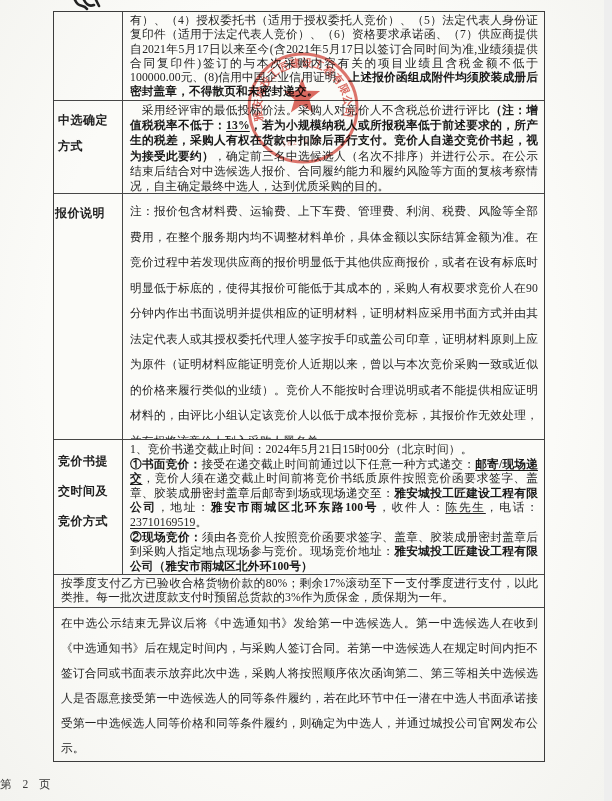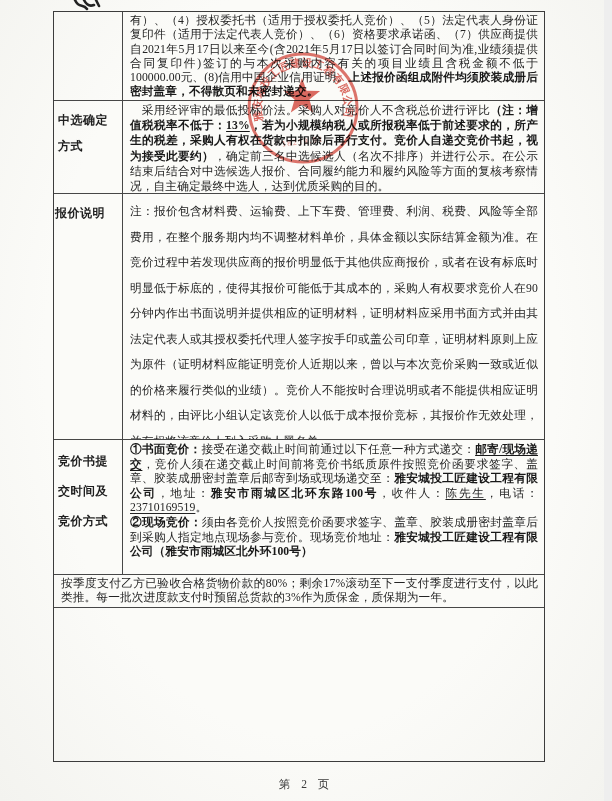--- a/index.html
+++ b/index.html
@@ -47,21 +47,21 @@
   .b{font-weight:bold;color:#191919;}
   .u{text-decoration:underline;text-underline-offset:2px;}
   
   #stamp{
     position:absolute;left:233px;top:40px;width:145px;height:135px;
     mix-blend-mode:multiply;opacity:.88;pointer-events:none;
   }
   
   #ink-mark{position:absolute;left:72px;top:0;width:32px;height:14px;}
   #footer{
-    position:absolute;left:0;top:777px;width:612px;text-align:center;
+    position:absolute;left:0;top:777px;width:612px;text-align:left;
     font-size:11.5px;letter-spacing:4px;color:#3a3a3a;
   }
 </style>
 </head>
 <body>
 
 <div id="page">
 
   <svg id="ink-mark" viewBox="0 0 32 14">
     <path d="M3,0 C7,9 11,3 15,9 M12,0 C14,4 17,7 22,5 M24,0 L27,6" stroke="#222" stroke-width="2.6" fill="none" stroke-linecap="round"></path>
@@ -86,32 +86,36 @@
     <div class="row r3">
       <div class="lbl c">报价说明</div>
       <div class="cnt">
           <div class="para"><span>注：报价包含材料费、运输费、上下车费、管理费、利润、税费、风险等全部费用，在整个服务期内均不调整材料单价，具体金额以实际结算金额为准。在竞价过程中若发现供应商的报价明显低于其他供应商报价，或者在设有标底时明显低于标底的，使得其报价可能低于其成本的，采购人有权要求竞价人在90分钟内作出书面说明并提供相应的证明材料，证明材料应采用书面方式并由其法定代表人或其授权委托代理人签字按手印或盖公司印章，证明材料原则上应为原件（证明材料应能证明竞价人近期以来，曾以与本次竞价采购一致或近似的价格来履行类似的业绩）。竞价人不能按时合理说明或者不能提供相应证明材料的，由评比小组认定该竞价人以低于成本报价竞标，其报价作无效处理，并有权将该竞价人列入采购人黑名单。</span></div>
         </div>
     </div>
 
     <div class="row r4">
       <div class="lbl">竞价书提交时间及竞价方式</div>
       <div class="cnt">
+          <div class="para"><span>1、竞价书递交截止时间：2024年5月21日15时00分（北京时间）。</span></div>
           <div class="para"><span class="b">①书面竞价：</span><span>接受在递交截止时间前通过以下任意一种方式递交：</span><span class="b u">邮寄/现场递交</span><span>，竞价人须在递交截止时间前将竞价书纸质原件按照竞价函要求签字、盖章、胶装成册密封盖章后邮寄到场或现场递交至：</span><span class="b">雅安城投工匠建设工程有限公司</span><span>，地址：</span><span class="b">雅安市雨城区北环东路100号</span><span>，收件人：</span><span class="u">陈先生</span><span>，电话：</span><span class="u">23710169519</span><span>。</span></div>
           <div class="para"><span class="b">②现场竞价：</span><span>须由各竞价人按照竞价函要求签字、盖章、胶装成册密封盖章后到采购人指定地点现场参与竞价。现场竞价地址：</span><span class="b">雅安城投工匠建设工程有限公司（雅安市雨城区北外环100号）</span></div>
         </div>
     </div>
 
     <div class="row r5">
       <div class="cnt">
           <div class="para"><span>按季度支付乙方已验收合格货物价款的80%；剩余17%滚动至下一支付季度进行支付，以此类推。每一批次进度款支付时预留总货款的3%作为质保金，质保期为一年。</span></div>
         </div>
     </div>
 
     <div class="row r6">
+      <div class="cnt">
+          <div class="para"><span>在中选公示结束无异议后将《中选通知书》发给第一中选候选人。第一中选候选人在收到《中选通知书》后在规定时间内，与采购人签订合同。若第一中选候选人在规定时间内拒不签订合同或书面表示放弃此次中选，采购人将按照顺序依次函询第二、第三等相关中选候选人是否愿意接受第一中选候选人的同等条件履约，若在此环节中任一潜在中选人书面承诺接受第一中选候选人同等价格和同等条件履约，则确定为中选人，并通过城投公司官网发布公示。</span></div>
+        </div>
     </div>
 
   </div>
 
   <svg id="stamp" viewBox="0 0 145 135">
     <circle cx="70" cy="68" r="54" fill="none" stroke="#d2392e" stroke-width="3" opacity="0.8"></circle>
     <path id="sealArc" d="M30.5,82.4 A42,42 0 1 1 109.5,82.4" fill="none" stroke="none"></path>
     <text font-size="10.5" fill="#d2392e" opacity="0.85" letter-spacing="0.5" font-family="Liberation Serif, serif" font-weight="bold">
       <textPath href="#sealArc" startOffset="2">雅安城投工匠建设工程有限公司</textPath>
     </text>

